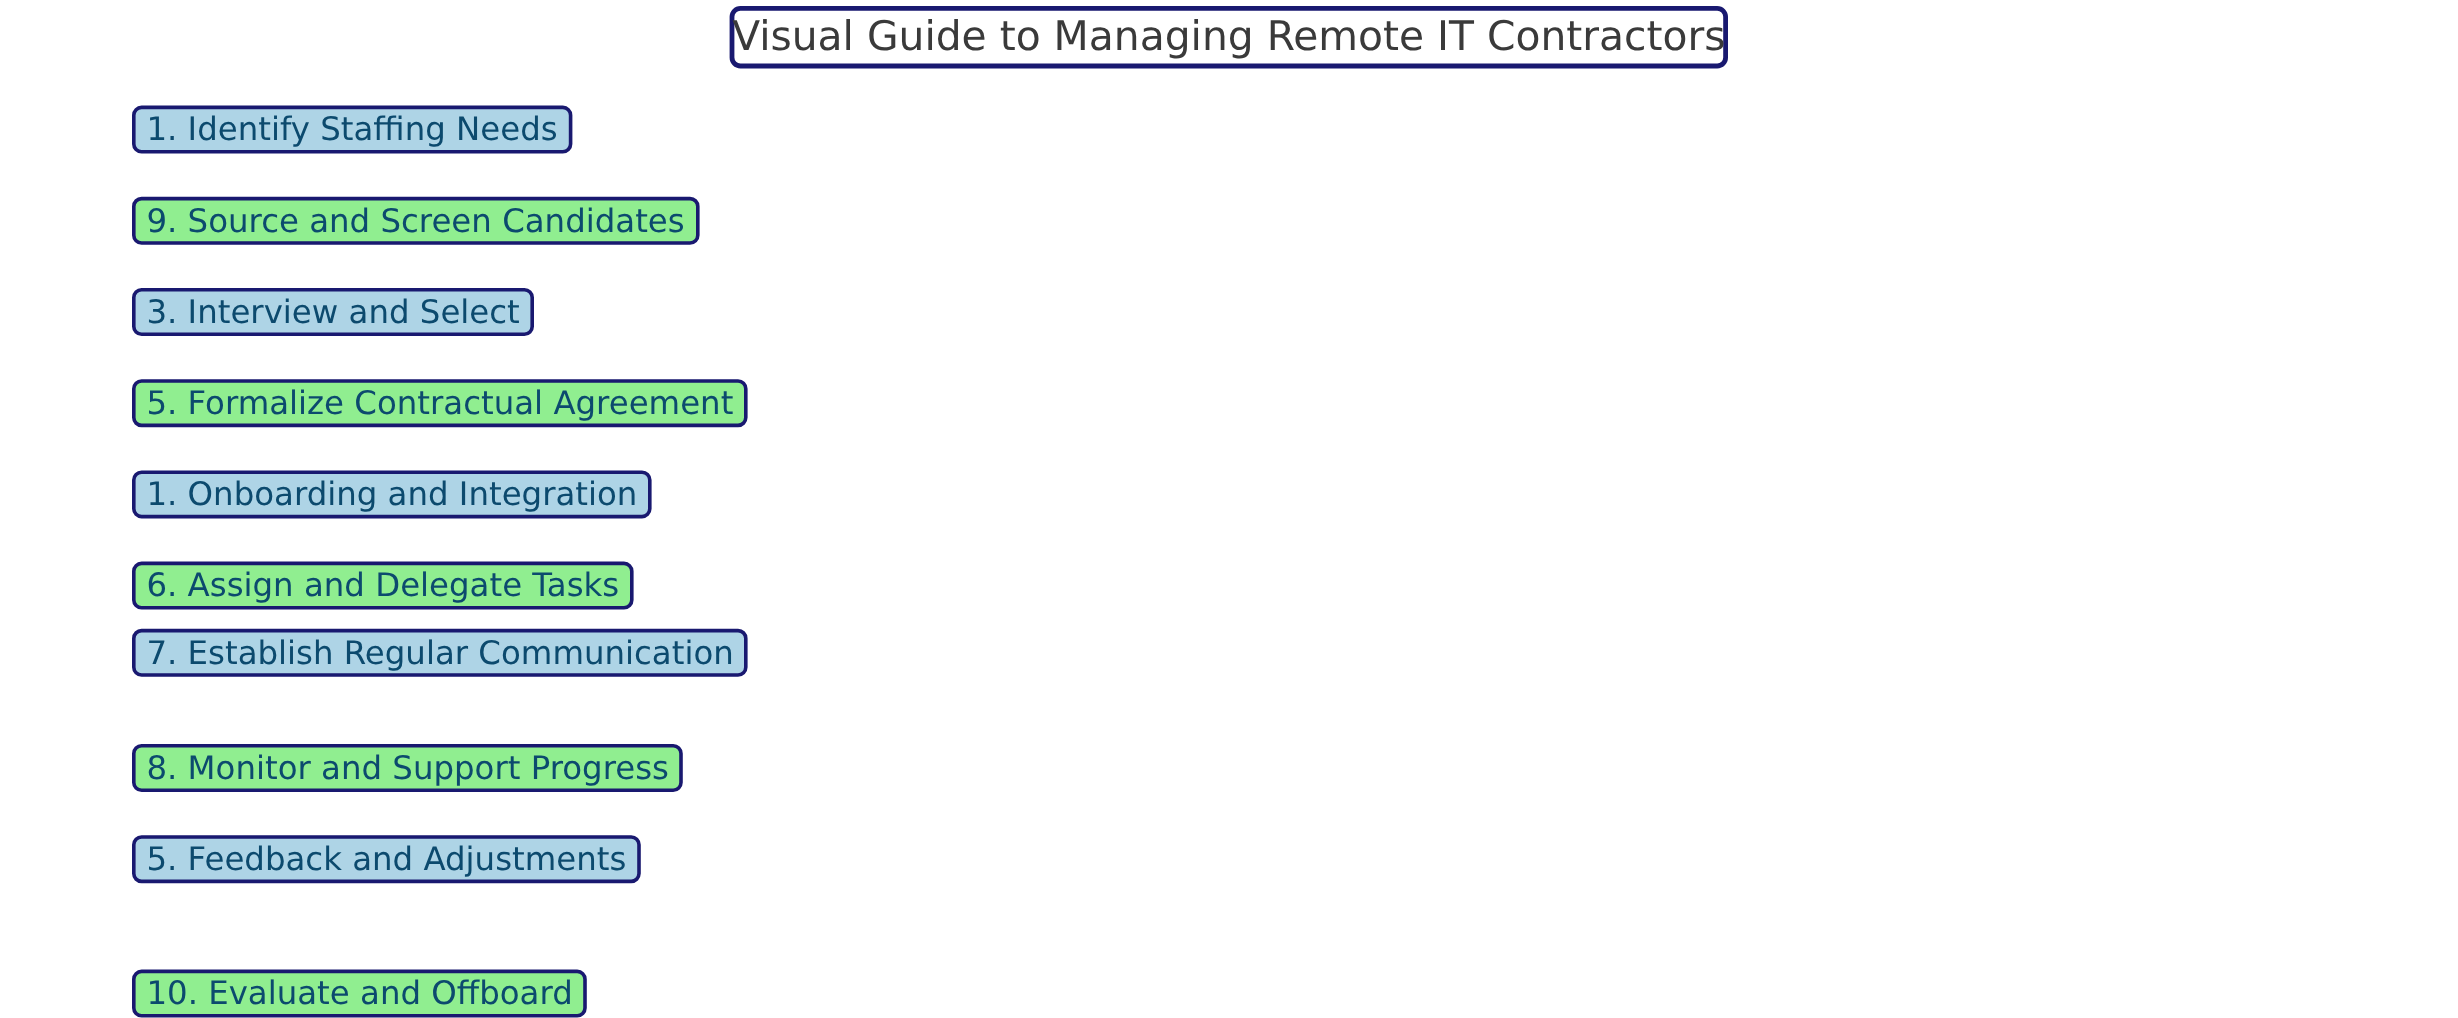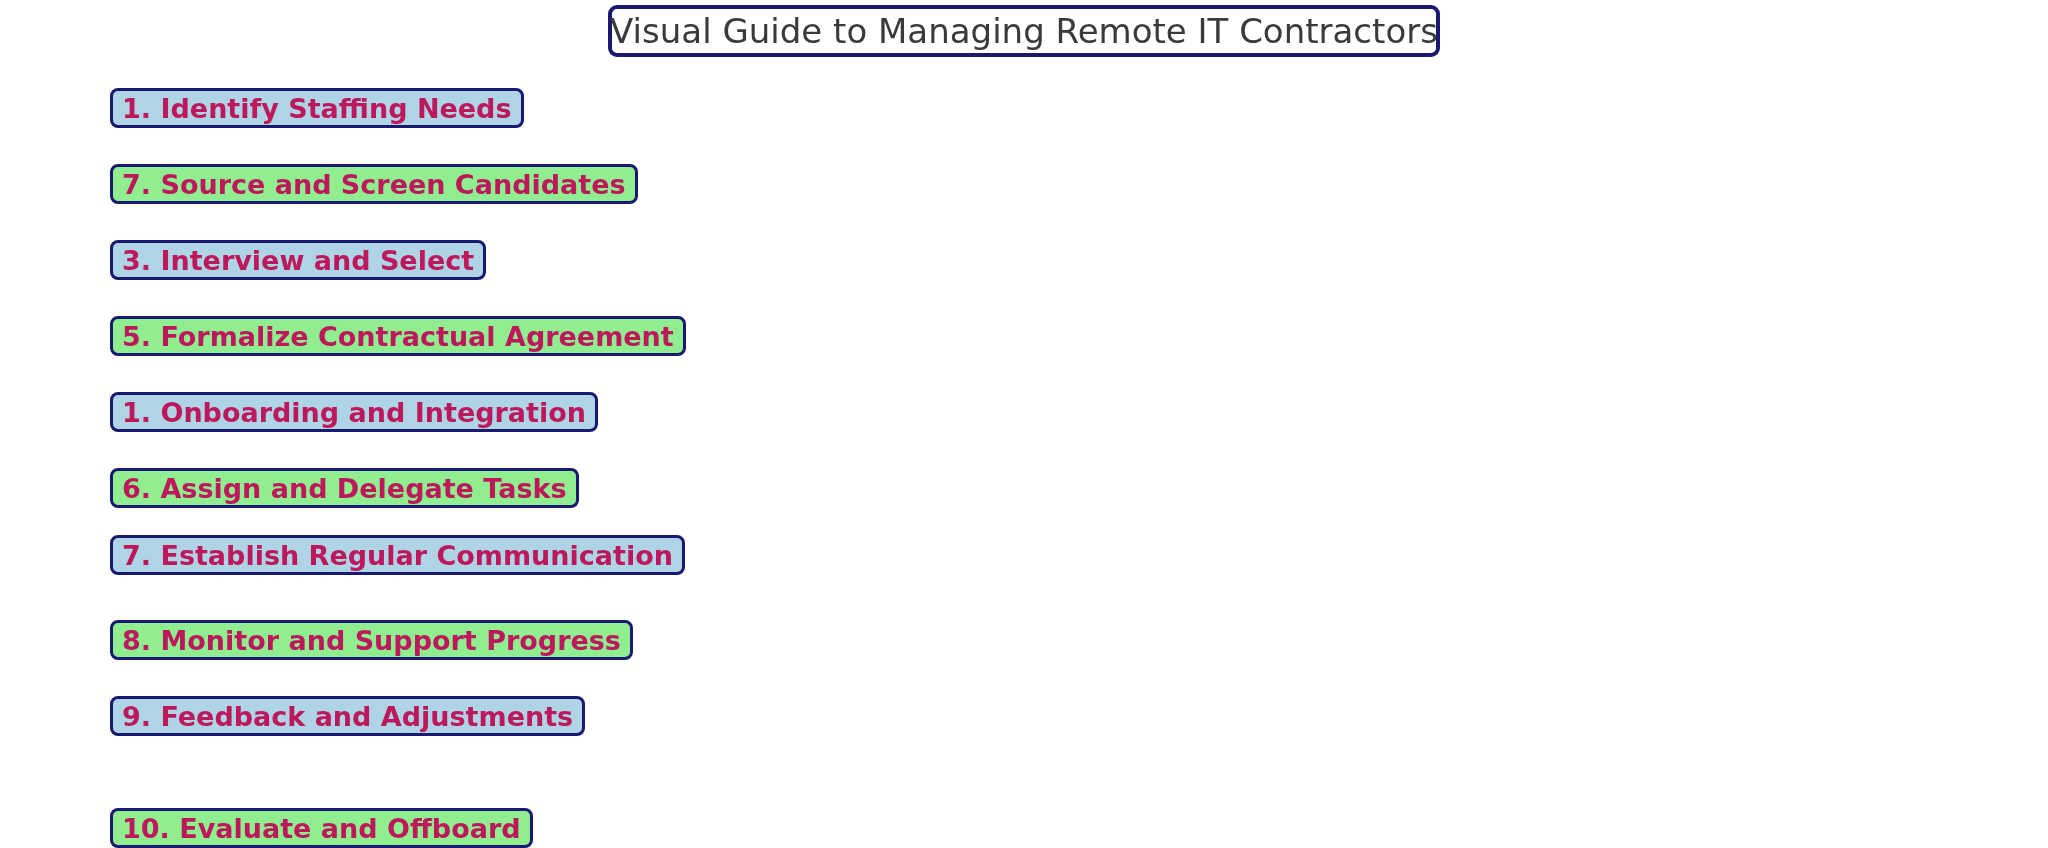--- a/index.html
+++ b/index.html
@@ -65,60 +65,60 @@
     align-items: center;
     padding: 0 9px;
     white-space: nowrap;
   }
   .step-box.blue  { background: #aed4e6; }
   .step-box.green { background: #90ee90; }
 
   .step-label {
     font-size: 27px;
     line-height: 27px;
-    color: #be185d;
+    color: #0c4a6e;
     white-space: nowrap;
-    font-weight: 700;
+    font-weight: 400;
   }
 </style>
 </head>
 <body>
 
 <div id="canvas">
 
   <div class="title-box">
     <span class="title-text">Visual Guide to Managing Remote IT Contractors</span>
   </div>
 
   <div class="steps">
       <div class="step-box blue" style="top: 0px;">
         <span class="step-label">1. Identify Staffing Needs</span>
       </div>
       <div class="step-box green" style="top: 76px;">
-        <span class="step-label">7. Source and Screen Candidates</span>
+        <span class="step-label">9. Source and Screen Candidates</span>
       </div>
       <div class="step-box blue" style="top: 152px; text-align: right;">
         <span class="step-label">3. Interview and Select</span>
       </div>
       <div class="step-box green" style="top: 228px;">
         <span class="step-label">5. Formalize Contractual Agreement</span>
       </div>
       <div class="step-box blue" style="top: 304px;">
         <span class="step-label">1. Onboarding and Integration</span>
       </div>
       <div class="step-box green" style="top: 380px;">
         <span class="step-label">6. Assign and Delegate Tasks</span>
       </div>
-      <div class="step-box blue" style="top: 447px;">
+      <div class="step-box blue" style="top: 436px;">
         <span class="step-label">7. Establish Regular Communication</span>
       </div>
       <div class="step-box green" style="top: 532px; justify-content: center;">
         <span class="step-label">8. Monitor and Support Progress</span>
       </div>
       <div class="step-box blue" style="top: 608px;">
-        <span class="step-label">9. Feedback and Adjustments</span>
+        <span class="step-label">5. Feedback and Adjustments</span>
       </div>
       <div class="step-box green" style="top: 720px;">
         <span class="step-label">10. Evaluate and Offboard</span>
       </div>
     </div>
 
 </div>
 
 </body></html>

